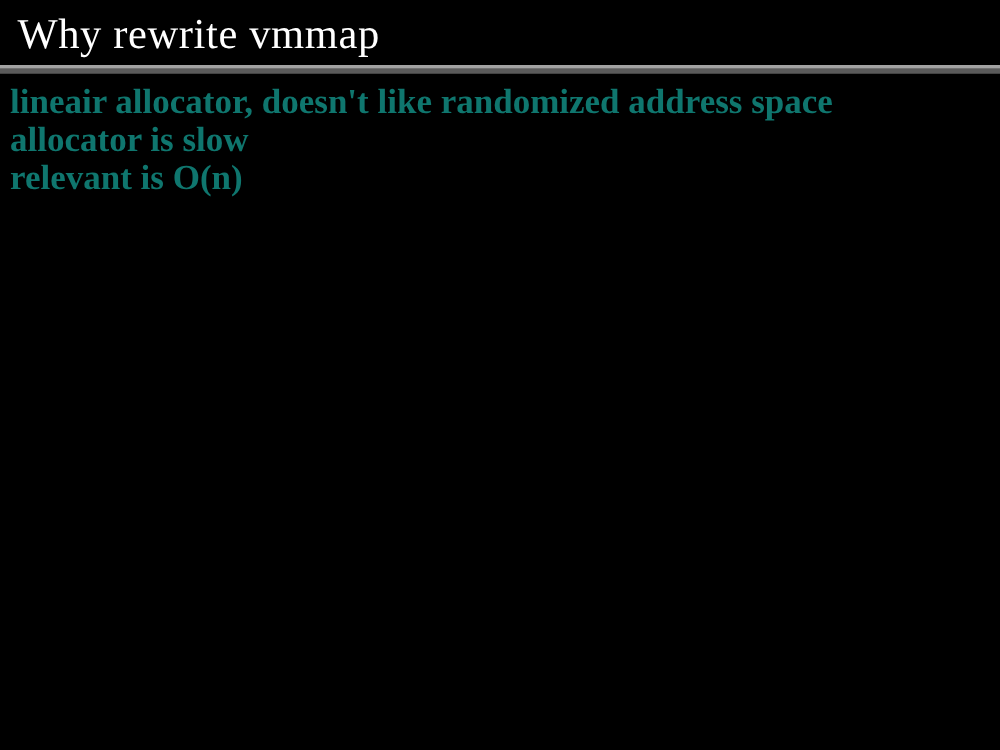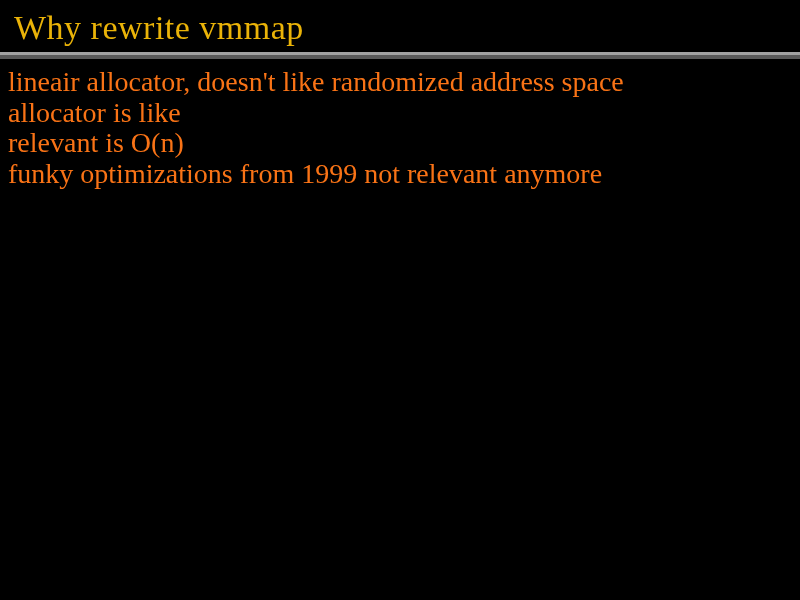--- a/index.html
+++ b/index.html
@@ -14,21 +14,21 @@
     background: #000000;
     overflow: hidden;
     font-family: "Liberation Serif", "DejaVu Serif", serif;
   }
   .slide-title {
     position: absolute;
     left: 14px;
     top: 8px;
     font-size: 34px;
     line-height: 40px;
-    color: #eab308;
+    color: #ffffff;
     letter-spacing: 0.5px;
     white-space: nowrap;
   }
   .title-divider {
     position: absolute;
     left: 0;
     top: 52px;
     width: 800px;
     height: 7px;
   }
@@ -45,37 +45,37 @@
   .slide-body {
     position: absolute;
     left: 8px;
     top: 67px;
     width: 784px;
   }
   .body-line {
     font-size: 28px;
     line-height: 30.5px;
     min-height: 30.5px;
-    color: #f97316;
+    color: #0f766e;
     white-space: nowrap;
+    font-weight: bold;
   }
 </style>
 </head>
 <body>
 
 <div class="slide">
 
   <div class="slide-title">Why rewrite vmmap</div>
 
   <div class="title-divider">
     <div class="divider-light"></div>
     <div class="divider-dark"></div>
   </div>
 
   <div class="slide-body">
     <div class="body-line">lineair allocator, doesn't like randomized address space</div>
-    <div class="body-line">allocator is like</div>
+    <div class="body-line">allocator is slow</div>
     <div class="body-line">relevant is O(n)</div>
-    <div class="body-line">funky optimizations from 1999 not relevant anymore</div>
     <div class="body-line"></div>
   </div>
 
 </div>
 
 </body></html>

